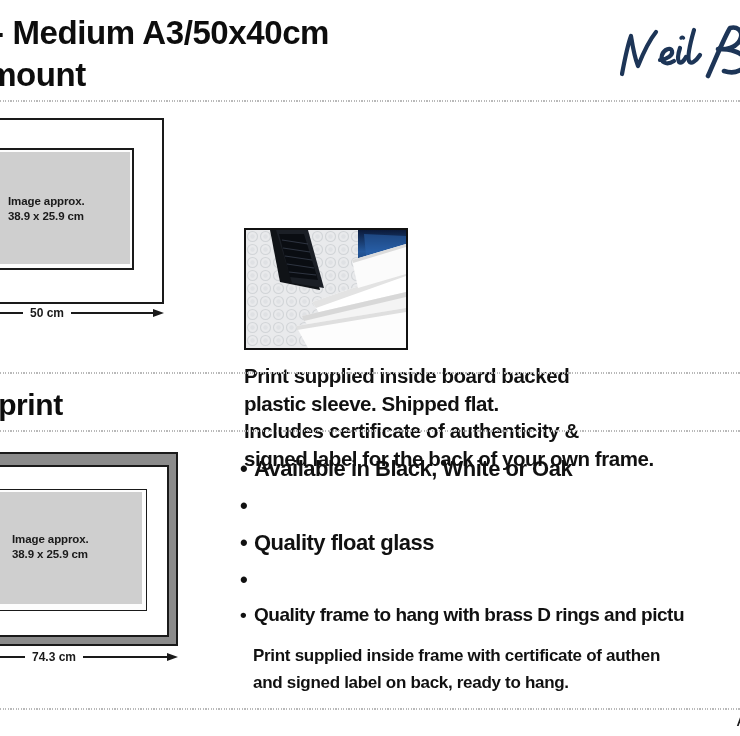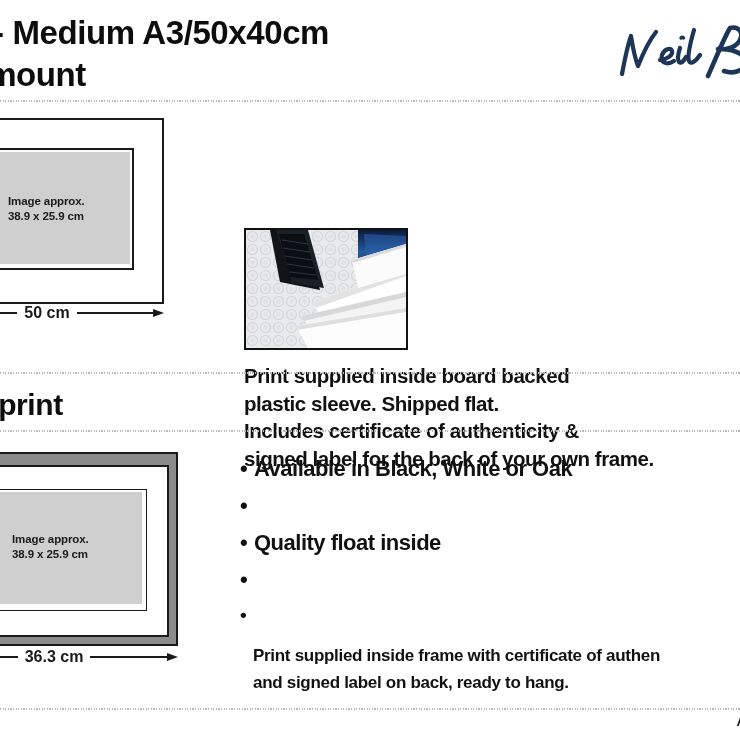--- a/index.html
+++ b/index.html
@@ -144,21 +144,21 @@
     align-items: center;
   }
   .dim-line {
     flex: 1 1 auto;
     height: 1.6px;
     background: #1a1a1a;
   }
   .dim-label {
     flex: 0 0 auto;
     padding: 0 7px;
-    font-size: 16px;
+    font-size: 12px;
     font-weight: 700;
     color: #1a1a1a;
     white-space: nowrap;
   }
   .dim-arrow {
     flex: 0 0 auto;
     width: 0; height: 0;
     border-top: 4.5px solid transparent;
     border-bottom: 4.5px solid transparent;
     border-left: 11px solid #1a1a1a;
@@ -456,43 +456,44 @@
             <div class="frame-image"></div>
           </div>
         </div>
       </div>
       <div class="frame-caption">
         <div>Image approx.</div>
         <div>38.9 x 25.9 cm</div>
       </div>
       <div class="dim-row" id="frame-dim-row">
         <div class="dim-line"></div>
-        <div class="dim-label">36.3 cm</div>
+        <div class="dim-label">74.3 cm</div>
         <div class="dim-line"></div>
         <div class="dim-arrow"></div>
       </div>
     </div>
 
     <div class="bullets">
       <div class="bullet">
         <span class="dot">•</span>
         <span class="btxt">Available in Black, White or Oak</span>
       </div>
       <div class="bullet">
         <span class="dot">•</span>
       </div>
       <div class="bullet">
         <span class="dot">•</span>
-        <span class="btxt">Quality float inside</span>
+        <span class="btxt">Quality float glass</span>
       </div>
       <div class="bullet">
         <span class="dot">•</span>
       </div>
       <div class="bullet" style="font-size:19px; line-height:34px;">
         <span class="dot" style="font-size:19px; line-height:34px;">•</span>
+        <span class="btxt">Quality frame to hang with brass D rings and pictu</span>
       </div>
     </div>
 
     <div class="frame-note">
       <p>Print supplied inside frame with certificate of authen</p>
       <p>and signed label on back, ready to hang.</p>
     </div>
   </div>
 
   <div class="divider" id="div-bottom"></div>

